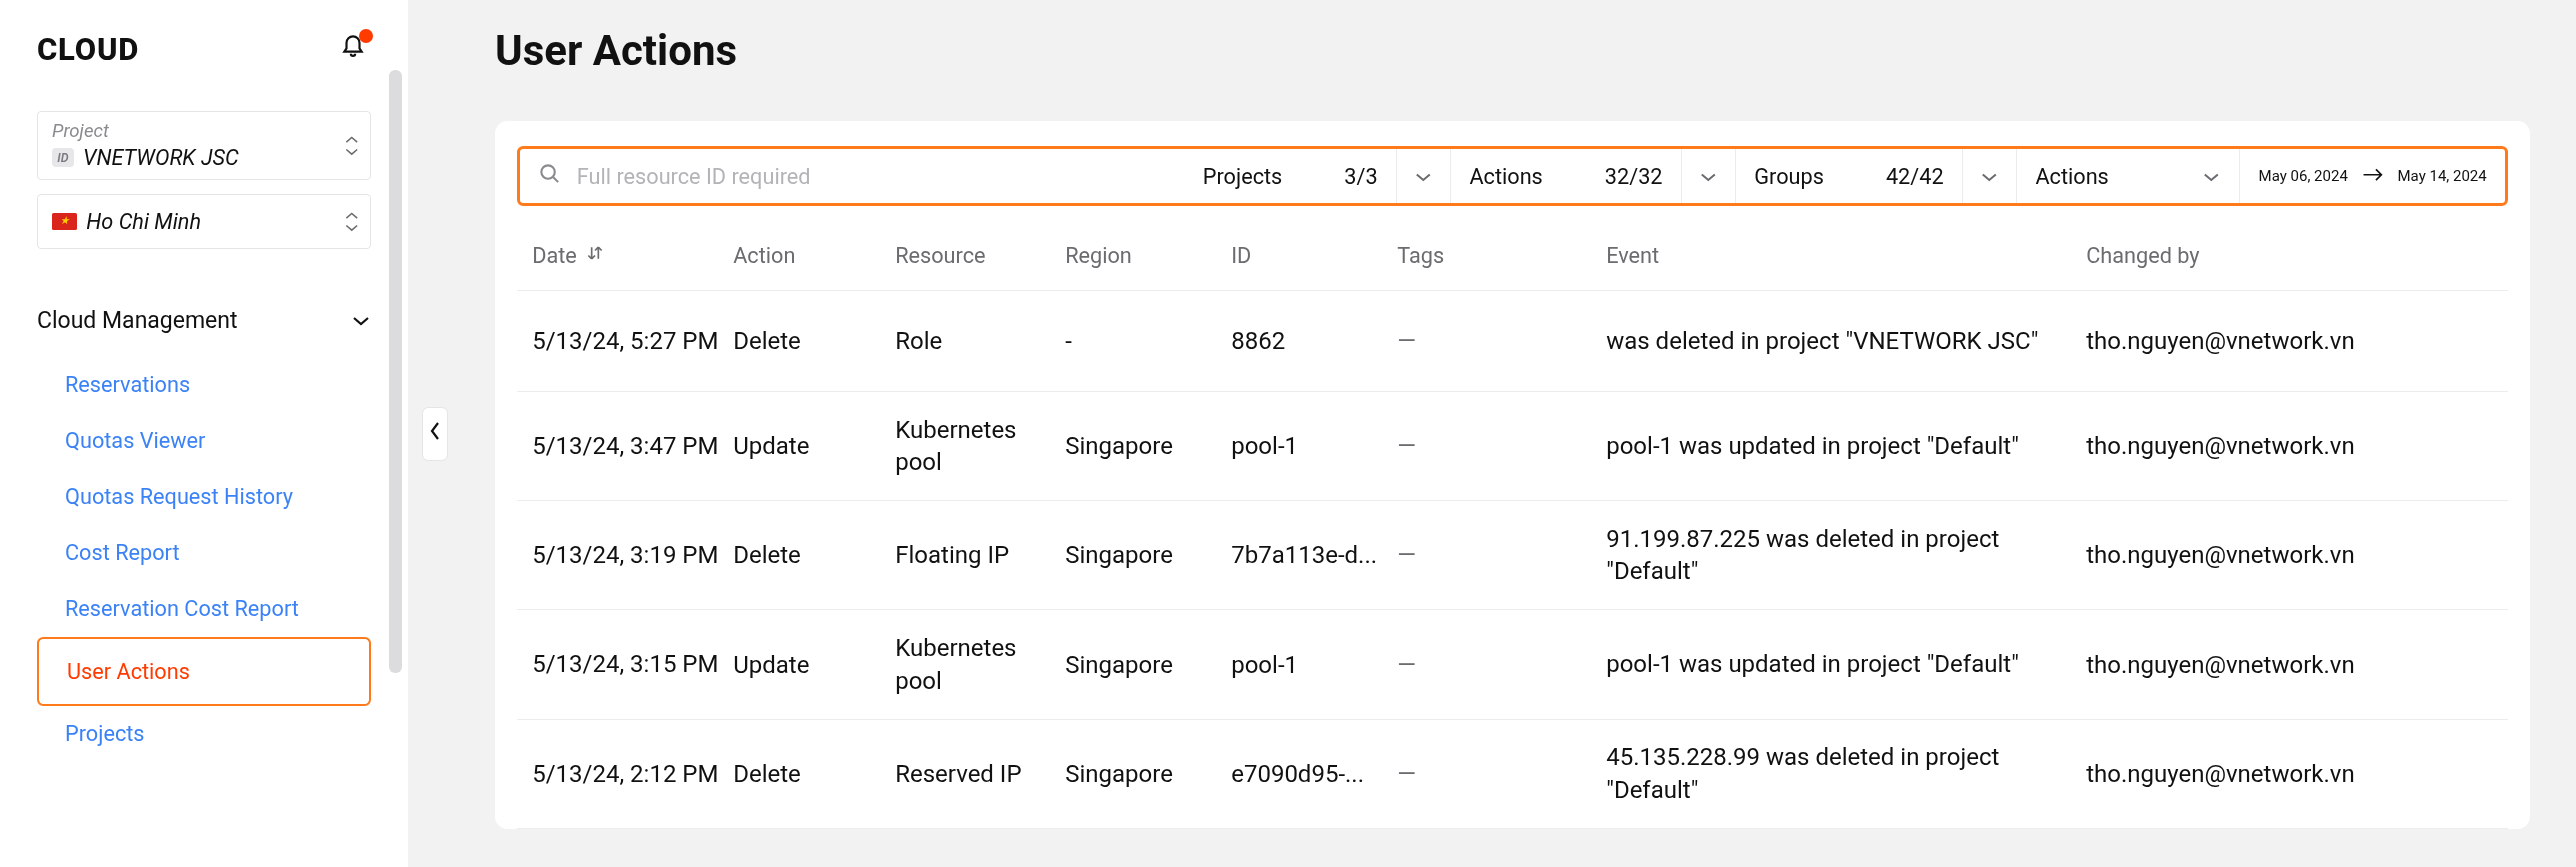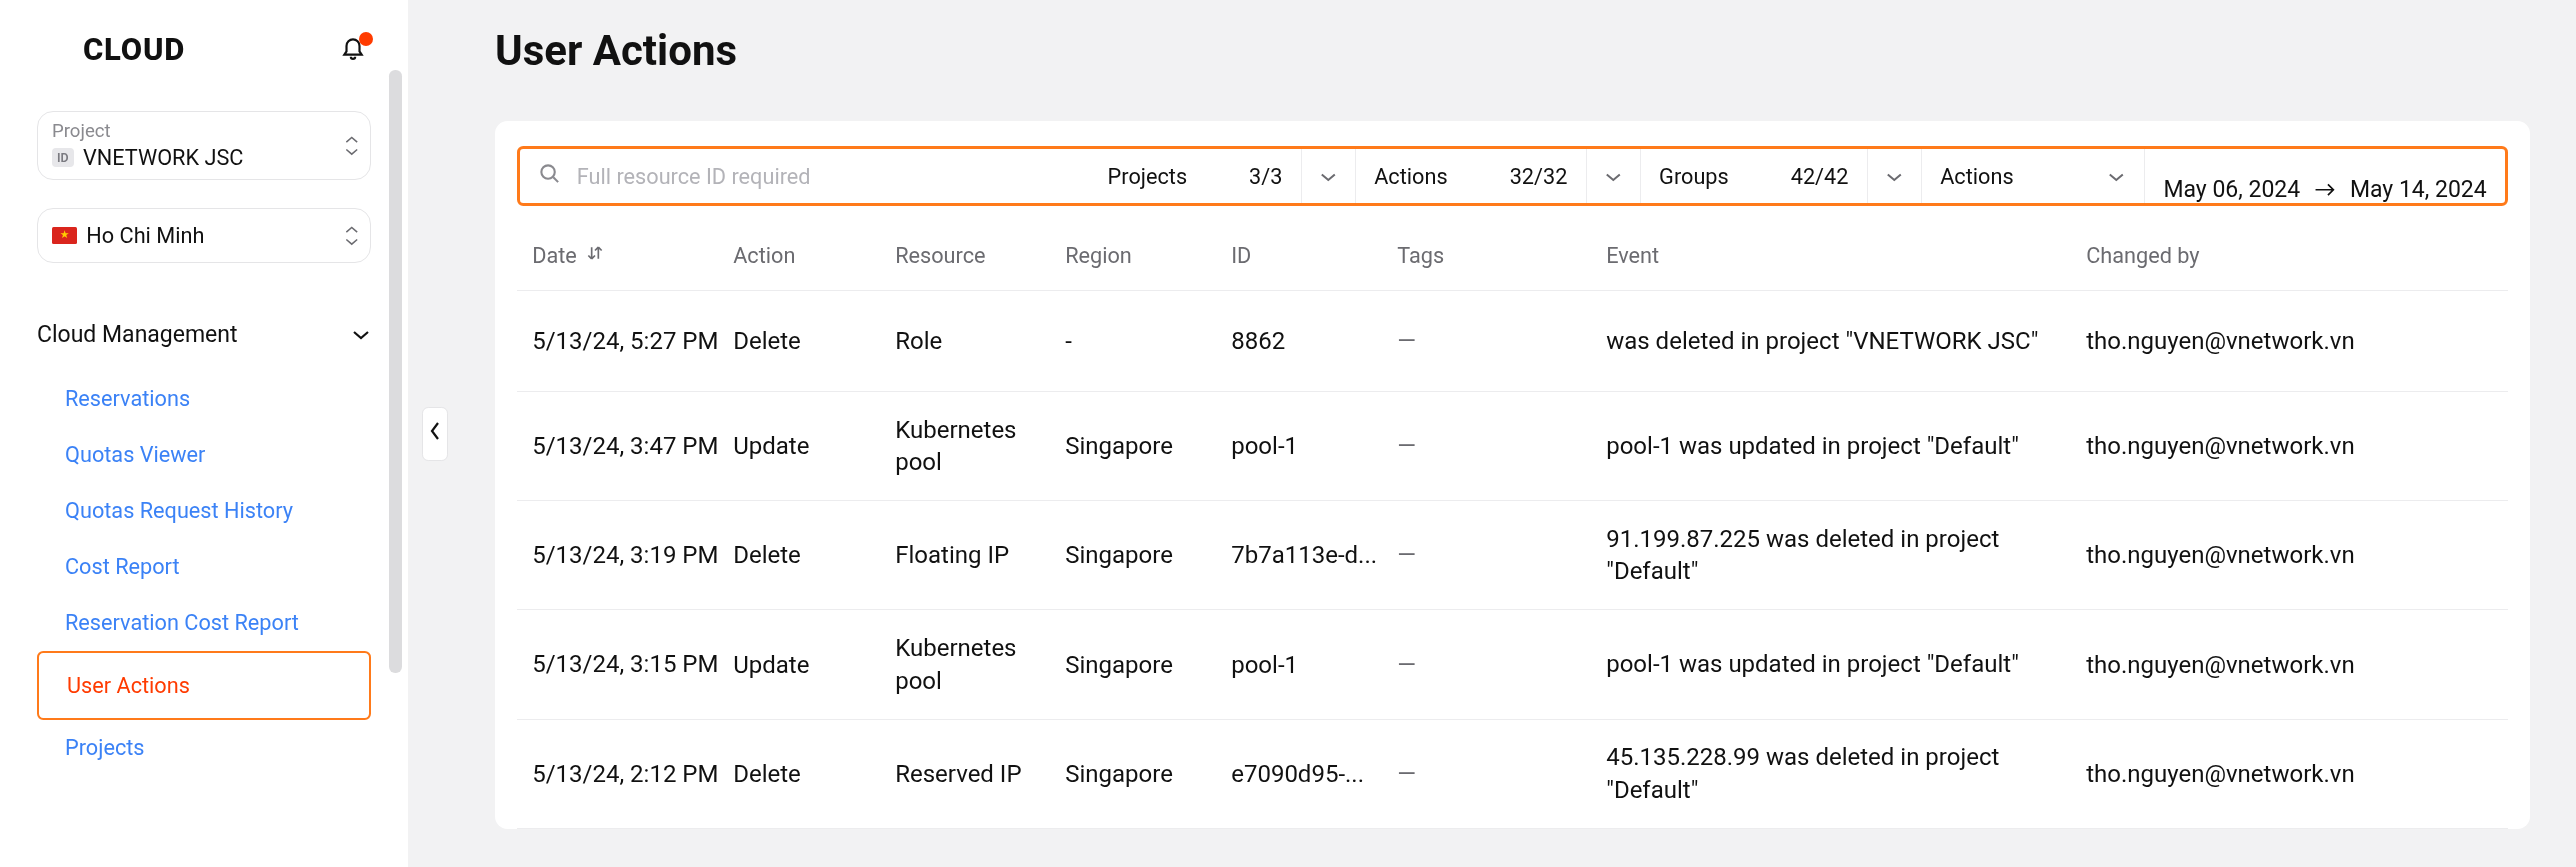--- a/index.html
+++ b/index.html
@@ -18,24 +18,22 @@
   .sidebar {
     position: absolute;
     left: 0; top: 0;
     width: 408px;
     height: 100%;
     background: #fff;
     padding: 31px 37px 0 37px;
   }
   .brand-row {
     display: flex;
-    align-items: center;
     justify-content: space-between;
     margin-bottom: 43px;
-    margin-left: 46px;
   }
   .brand {
     font-weight: 800;
     font-size: 31px;
     letter-spacing: 0.8px;
   }
   .bell {
     position: relative;
     width: 31px; height: 31px;
   }
@@ -43,24 +41,25 @@
   .bell .dot {
     position: absolute;
     top: -2.3px; right: -2.3px;
     width: 14px; height: 14px;
     background: #ff3b00;
     border-radius: 50%;
   }
 
   .selector {
     border: 0.8px solid #e5e5e7;
-    border-radius: 16px;
+    border-radius: 4px;
     padding: 7.7px 14px 9.3px 14px;
-    margin-bottom: 28px;
+    margin-bottom: 14px;
     position: relative;
+    font-style: italic;
   }
   .selector .sel-label {
     font-size: 18.6px;
     color: #8a8a8f;
     margin-bottom: 3.1px;
   }
   .selector .sel-value {
     font-size: 21.7px;
     color: #111;
     display: flex;
@@ -205,21 +204,21 @@
   .seg-count  { color: #111; font-size: 21.7px; margin-left: 62px; }
   .seg-chev {
     display: flex;
     align-items: center;
     justify-content: center;
     padding: 0 17px;
     border-right: 1.5px solid #ececee;
   }
   .seg-chev svg { width: 18.6px; height: 12.4px; }
   .filter-segment.custom .seg-chev-inline { margin-left: 93px; }
-  .filter-segment.daterange { gap: 14px; font-size: 23px; color: #111; justify-content: flex-end; flex-shrink: 0; align-items: flex-end; }
+  .filter-segment.daterange { gap: 14px; font-size: 15px; color: #111; justify-content: flex-end; flex-shrink: 0; }
 
   
   .table-wrap { margin-top: 15.5px; }
   .t-head, .t-row {
     display: grid;
     grid-template-columns: 201px 162px 170px 166px 166px 209px 480px 255px;
     align-items: center;
     padding: 21.7px 15.5px;
   }
   .t-head {

